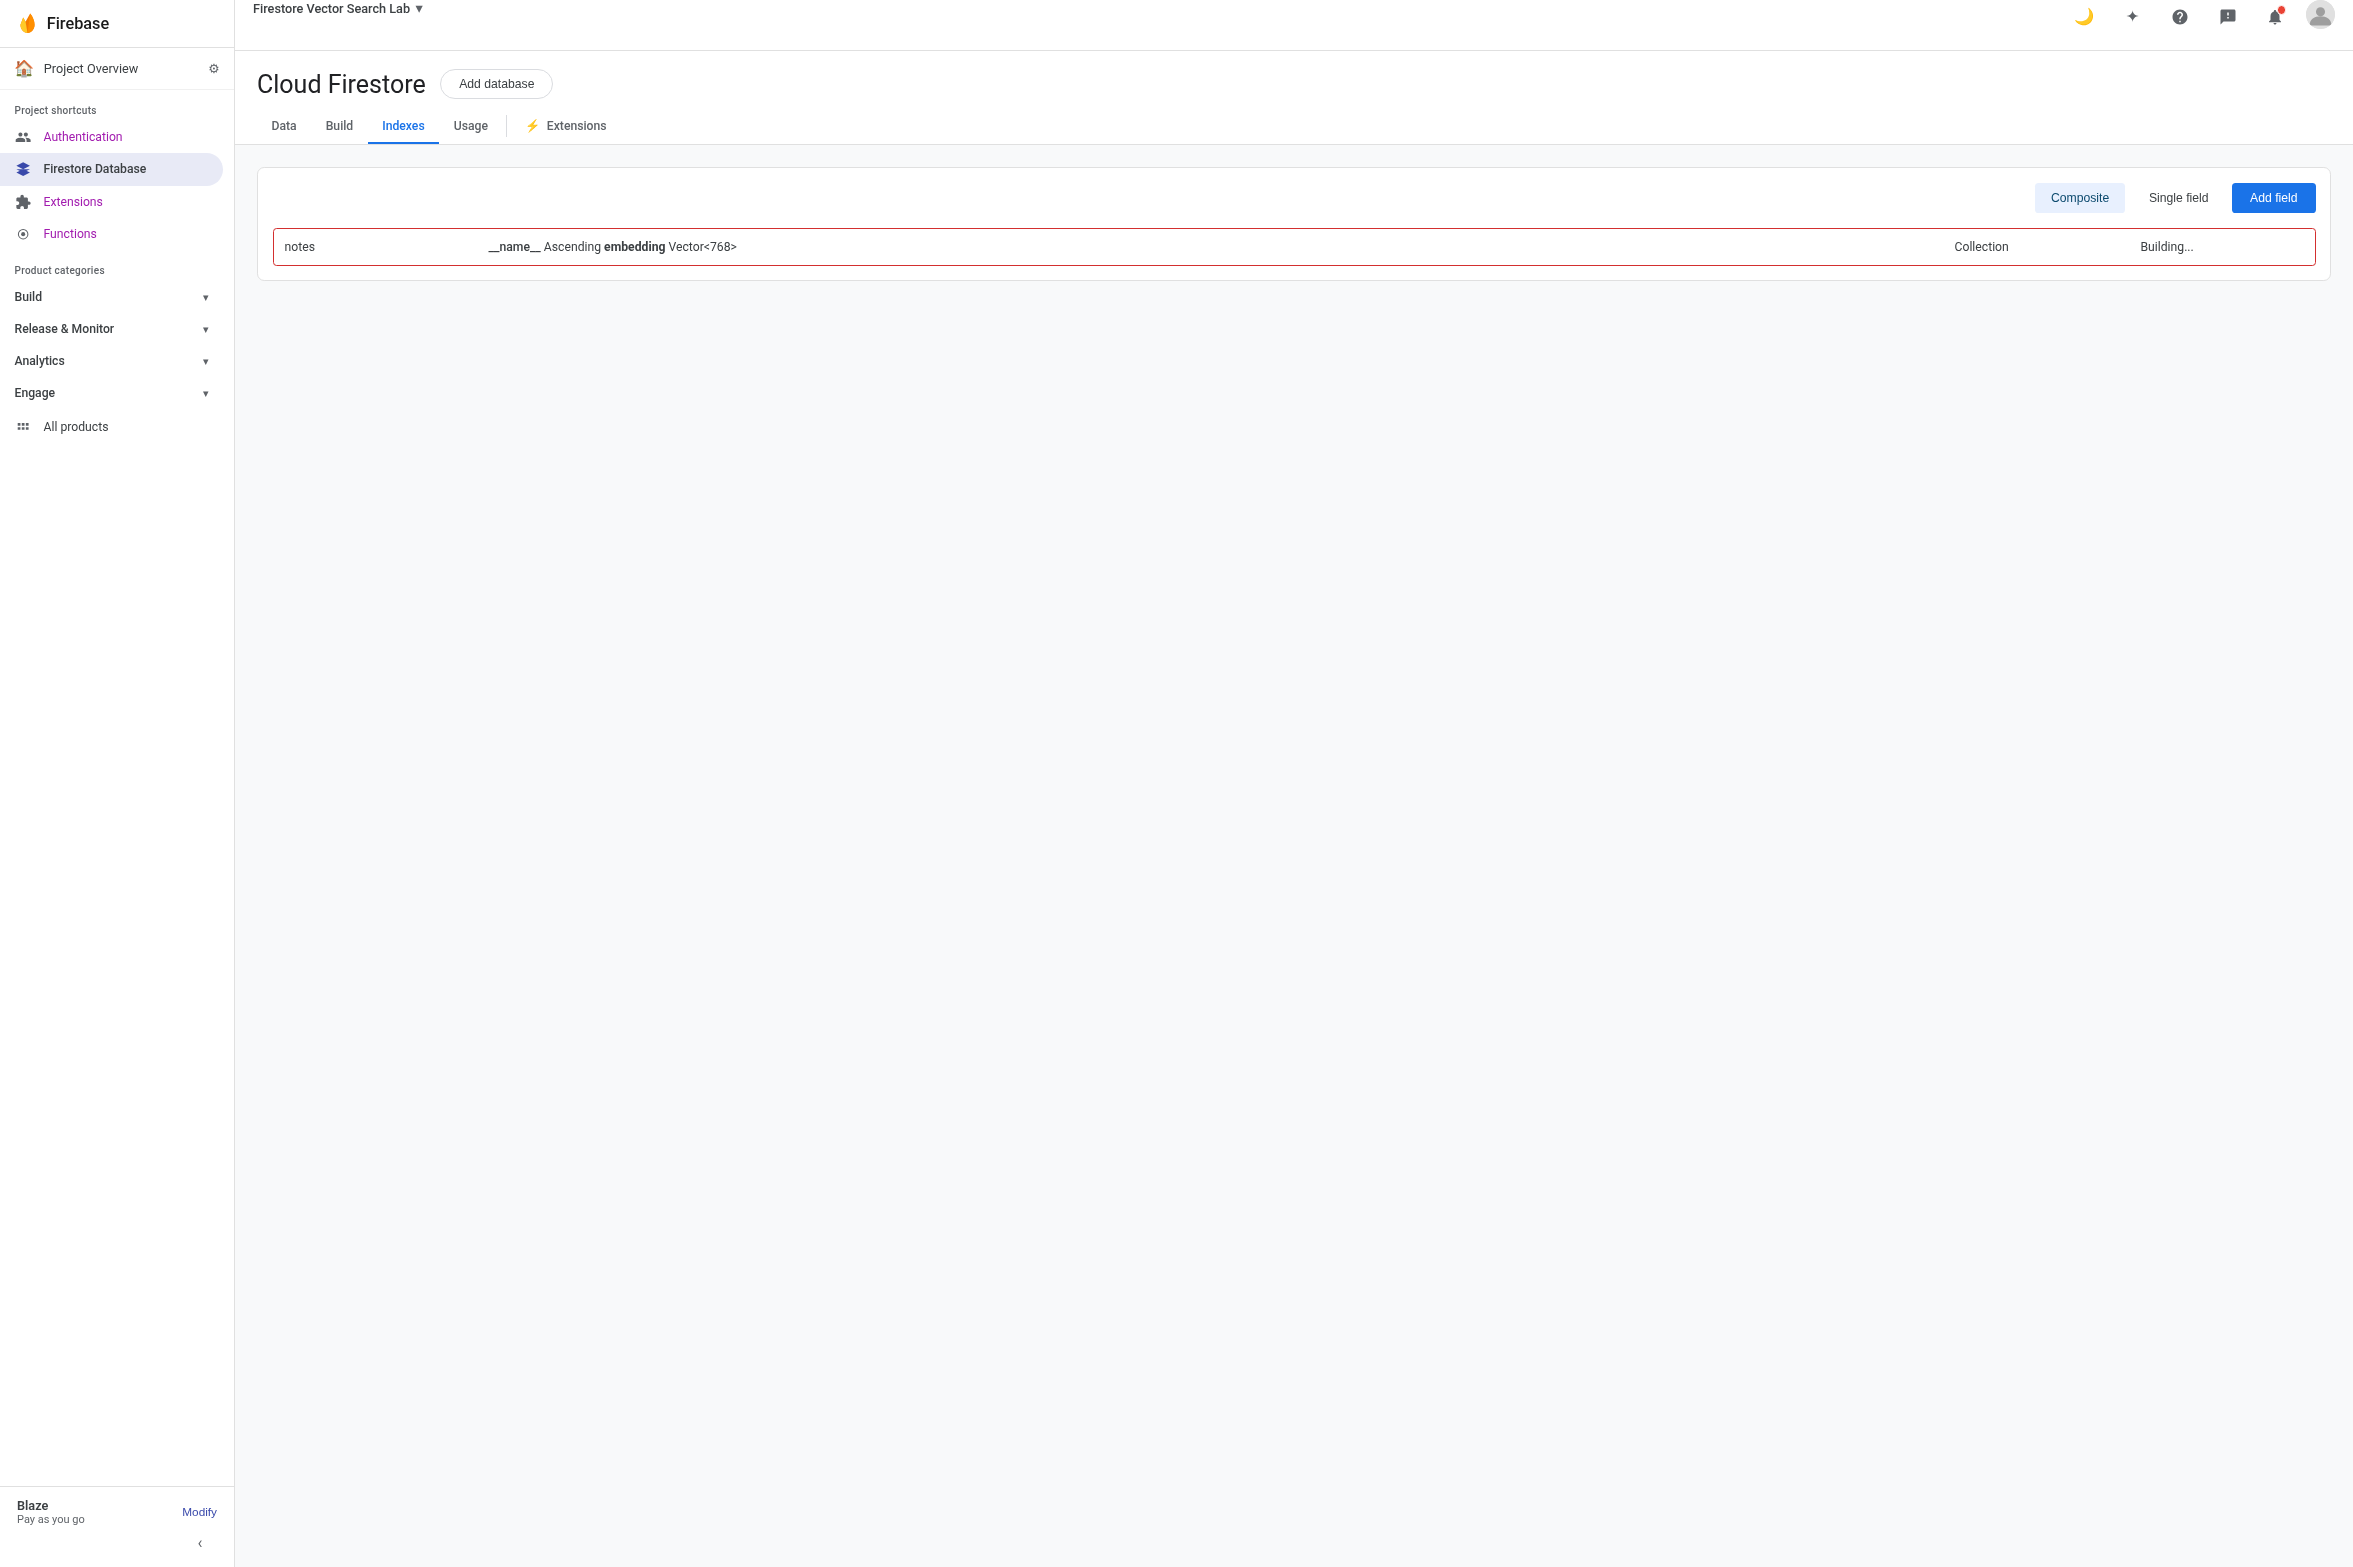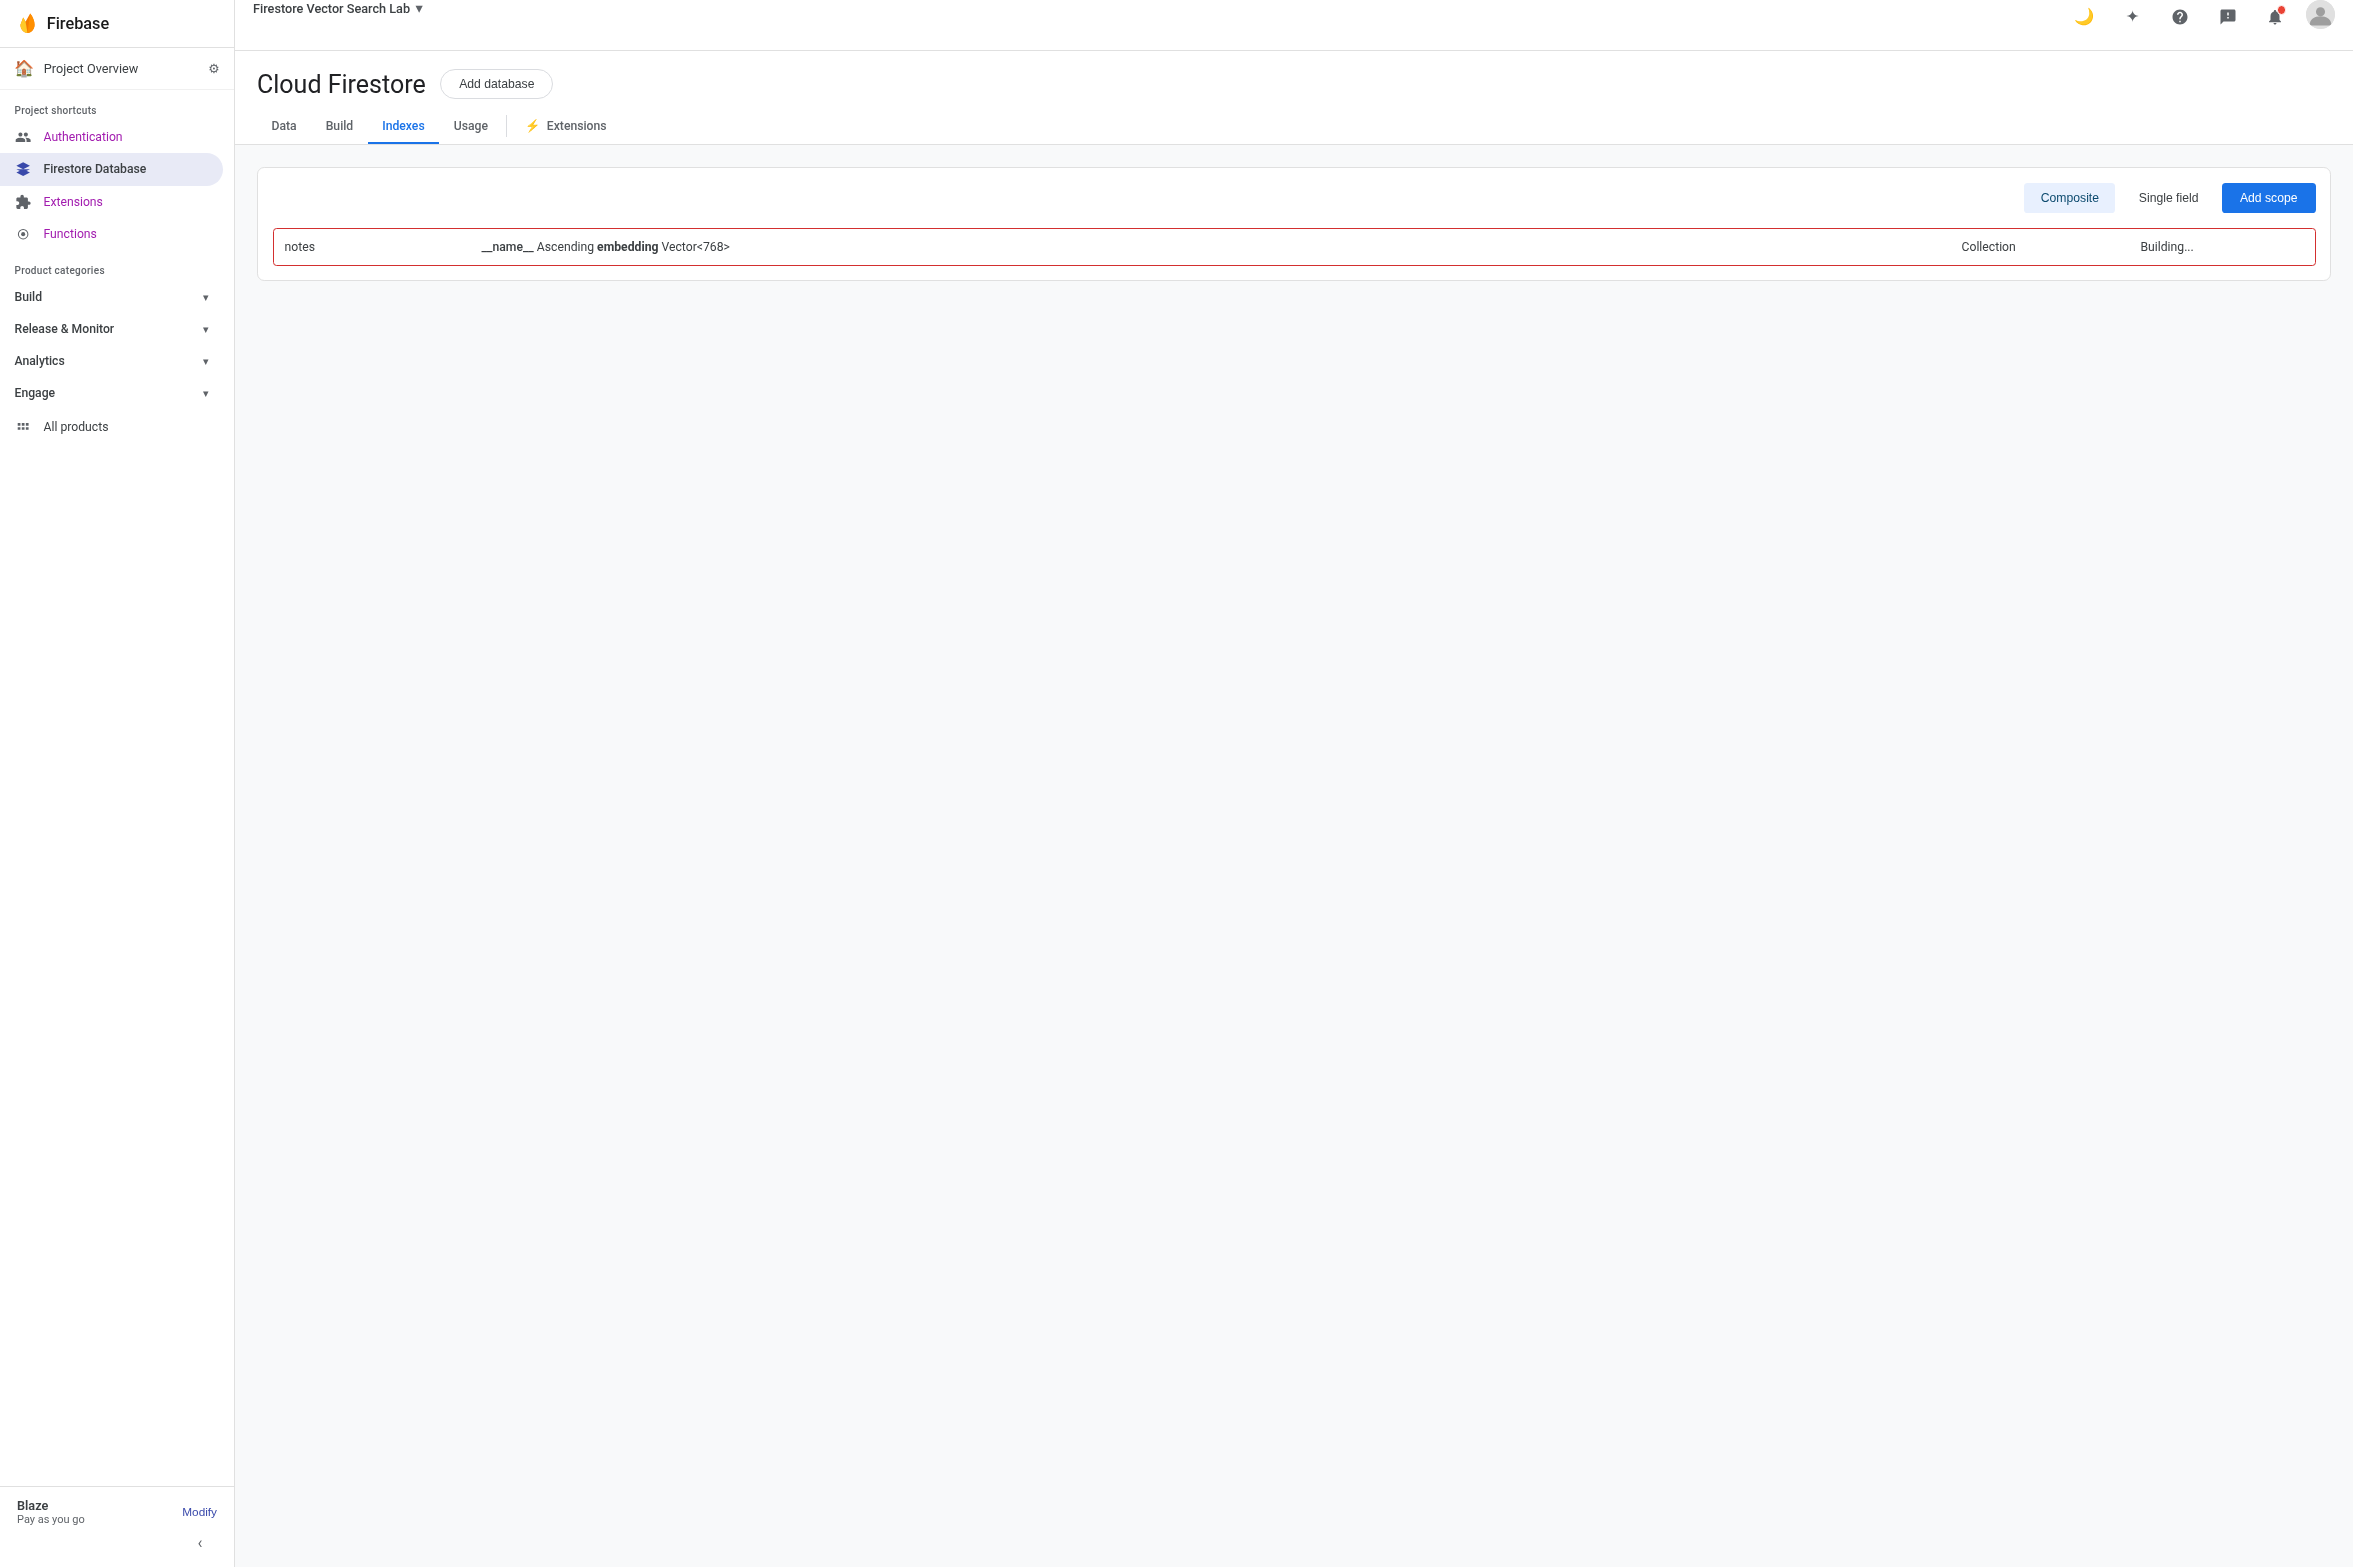--- a/index.html
+++ b/index.html
@@ -342,21 +342,21 @@
       color: #5f6368;
       cursor: pointer;
       margin-left: 3.6px;
       vertical-align: middle;
     }
     .index-row {
       display: grid;
       grid-template-columns: 181px 1fr 163px 163px;
       padding: 11px 11px;
       align-items: center;
-      gap: 16px;
+      gap: 23px;
       border: 1.8px solid #d32f2f;
       border-radius: 3.6px;
       margin-top: 3.6px;
       background: #fff;
     }
     .index-collection-id {
       font-size: 12.2px;
       color: #3c4043;
     }
     .index-fields {
@@ -537,21 +537,21 @@
         <span>Extensions</span>
       </a>
     </div>
   </div>
 
   <div class="content-body">
     <div class="index-panel">
       <div class="index-toolbar">
         <button class="composite-btn">Composite</button>
         <button class="single-field-btn">Single field</button>
-        <button class="add-index-btn">Add scope</button>
+        <button class="add-index-btn">Add field</button>
       </div>
 
 
       <div class="index-row">
         <span class="index-collection-id">notes</span>
         <span class="index-fields">
           <span class="field-name">__name__</span>
           <span class="field-type"> Ascending  </span>
           <span class="field-bold">embedding</span>
           <span class="field-type">  Vector&lt;768&gt;</span>

